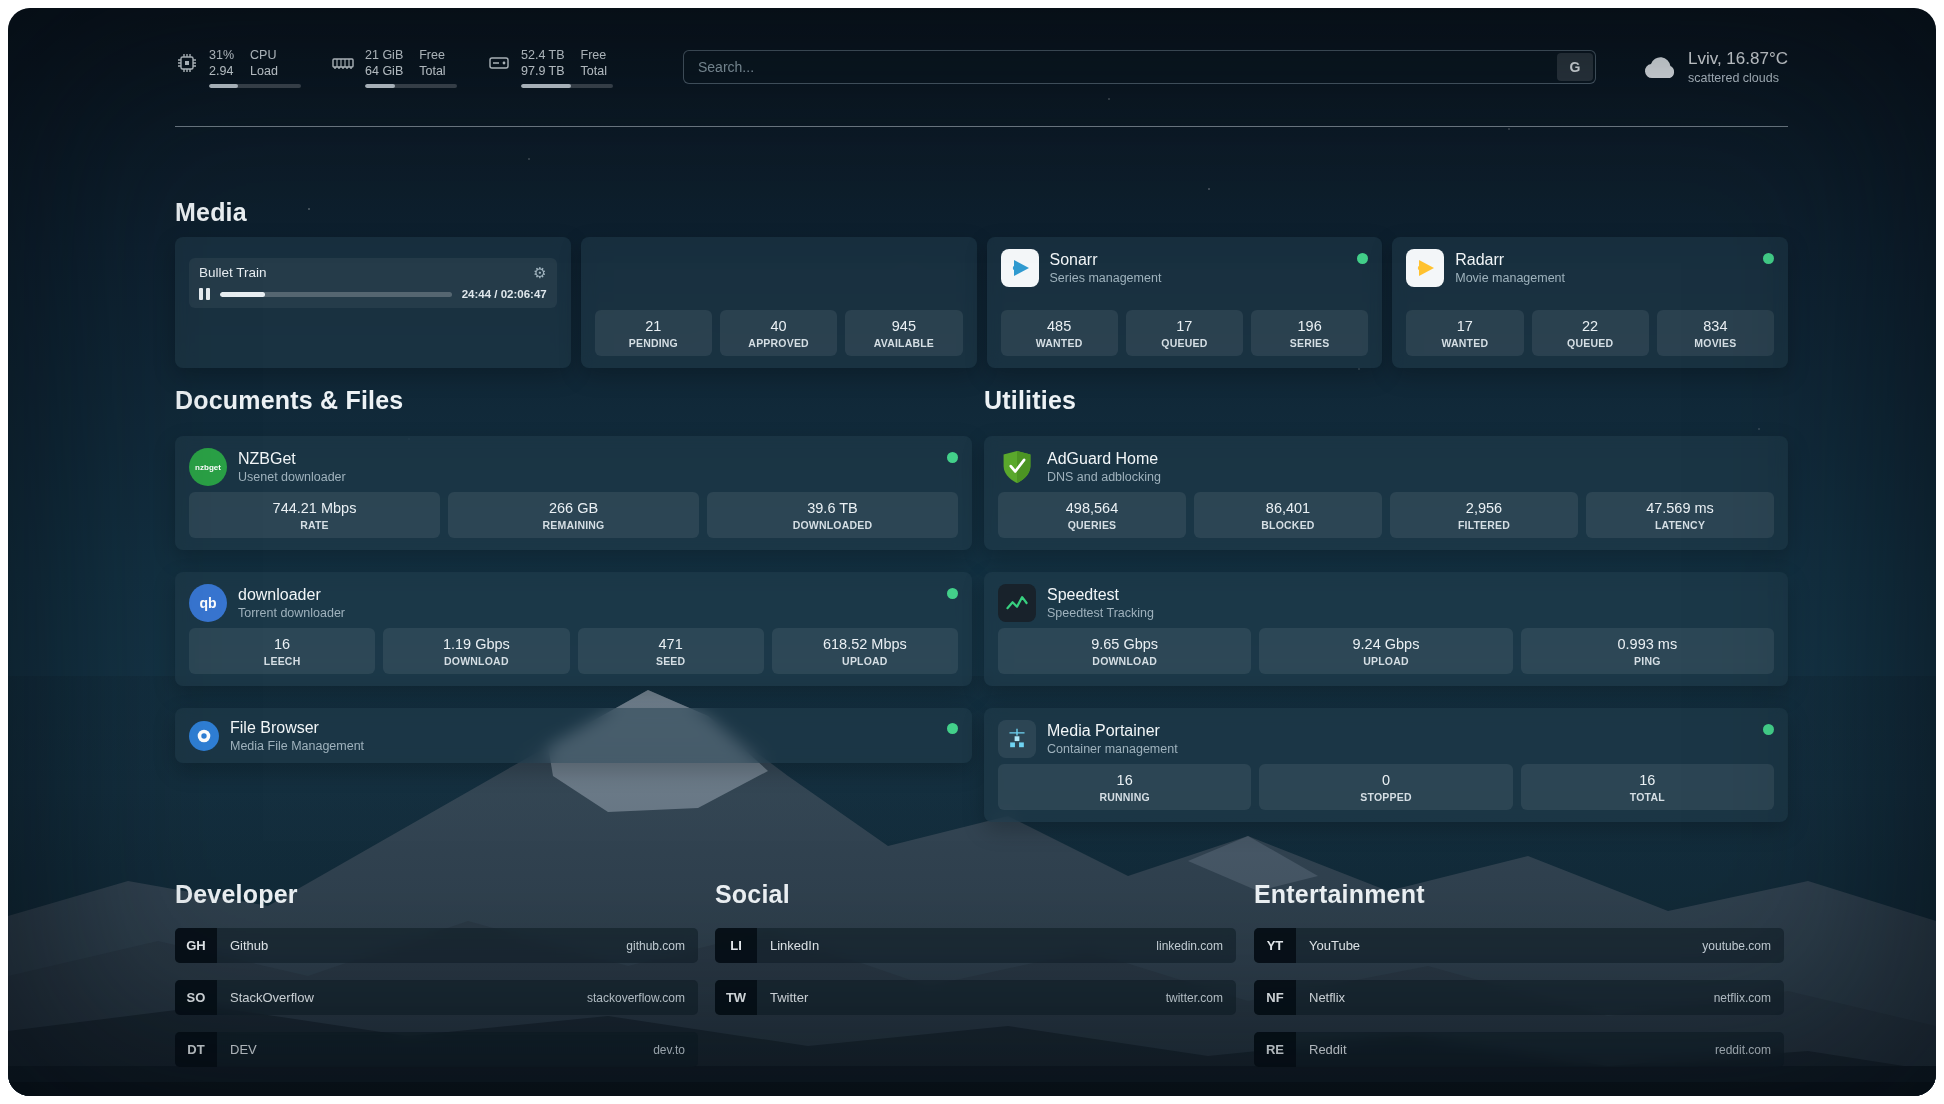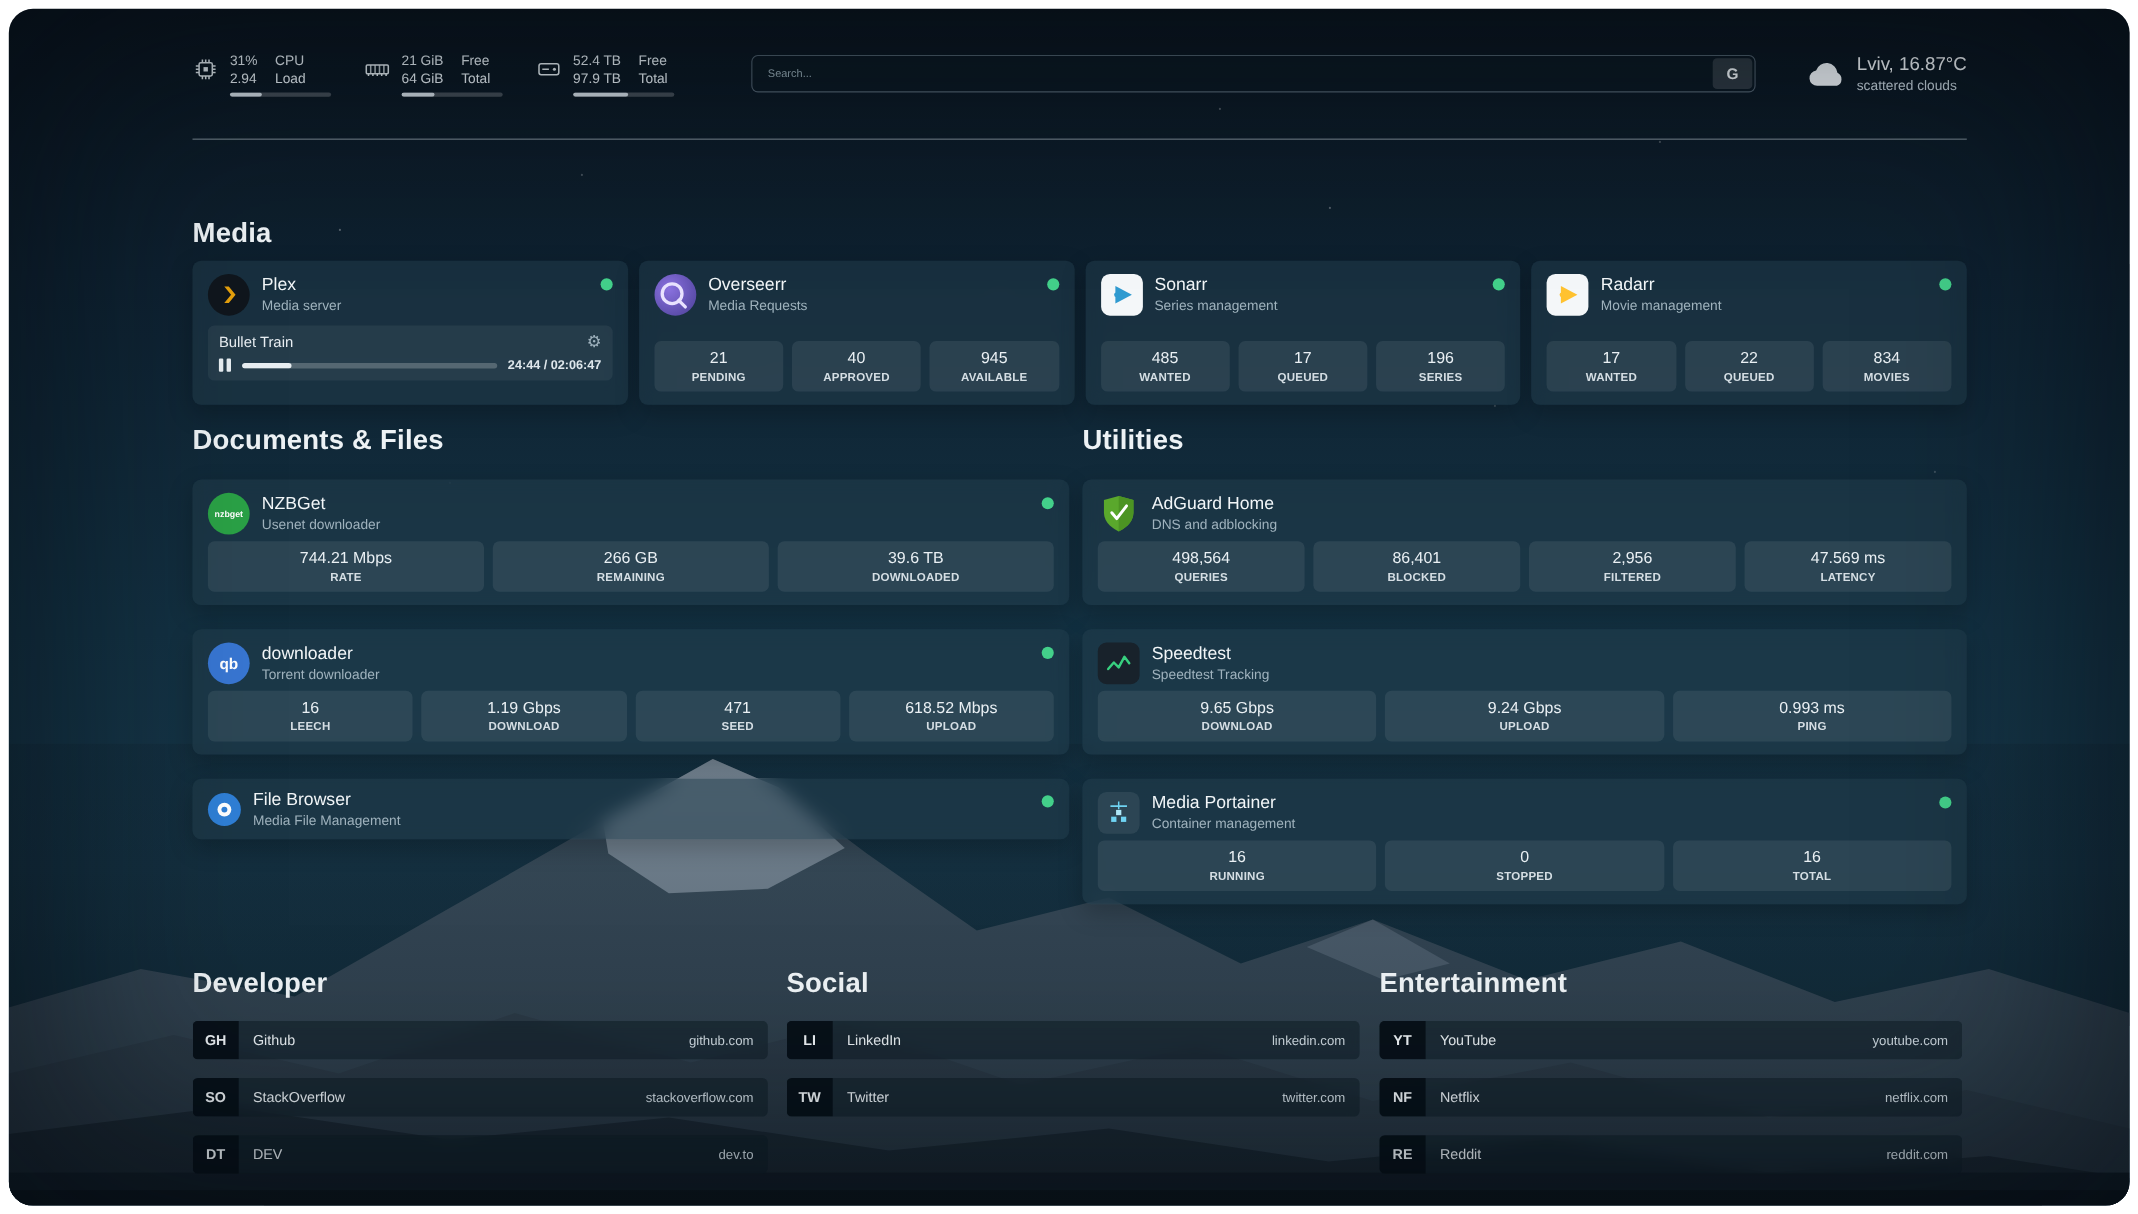--- a/index.html
+++ b/index.html
@@ -19,21 +19,21 @@
   .topbar{position:absolute;left:167px;top:30px;width:1613px;height:58px;display:flex;align-items:center;color:#e3ebf0;}
   .monitor{display:flex;gap:10px;margin-right:30px;align-items:flex-start;}
   .m-icon{width:24px;height:24px;margin-top:4px;flex:none;}
   .m-body{display:flex;flex-direction:column;}
   .m-rows{display:flex;gap:16px;font-size:12.5px;line-height:16px;}
   .m-col{display:flex;flex-direction:column;}
   .m-bar{margin-top:5px;height:4px;width:92px;background:rgba(255,255,255,.22);border-radius:2px;overflow:hidden;}
   .m-bar-fill{height:100%;background:#ccd6dd;border-radius:2px;}
   .search{flex:1;margin:0 46px 0 40px;position:relative;height:34px;}
   .search input{width:100%;height:100%;box-sizing:border-box;background:rgba(13,26,35,.55);border:1px solid rgba(160,180,195,.45);
-    border-radius:6px;color:#dfe8ee;padding:0 52px 0 14px;font-size:10px;font-family:inherit;outline:none;}
+    border-radius:6px;color:#dfe8ee;padding:0 52px 0 14px;font-size:14px;font-family:inherit;outline:none;}
   .search input::placeholder{color:#93a6b1;}
   .g-btn{position:absolute;right:3px;top:3px;bottom:3px;width:36px;background:rgba(255,255,255,.14);border-radius:4px;
     display:flex;align-items:center;justify-content:center;color:#eef3f7;font-size:14px;font-weight:700;cursor:pointer;}
   .weather{display:flex;align-items:center;gap:10px;}
   .w-lines{display:flex;flex-direction:column;}
   .w-loc{font-size:17px;color:#f1f5f8;}
   .w-cond{font-size:12.5px;color:#c3d0d9;margin-top:2px;}
   .divider{position:absolute;left:167px;top:118px;width:1613px;height:1px;background:rgba(200,214,222,.55);}
 
   
@@ -185,64 +185,39 @@
     </div>
   </div>
 
   <div class="divider"></div>
 
   <div class="section-title" style="left:167px;top:190px;">Media</div>
 
   <div class="media-row">
 
     <div class="card">
-      <div class="card-head">
-        <div class="svc-icon" style="background:#10161d;">
-          <svg width="26" height="26" viewBox="0 0 38 38">
-              <polygon fill="#e5a00d" points="13,8 22,19 13,30 19,30 28,19 19,8"></polygon>
-            </svg>
-        </div>
-        <div class="head-text">
-          <span class="svc-name">Plex</span>
-          <span class="svc-desc">Media server</span>
-        </div>
-        <div class="status-dot"></div>
-      </div>
       <div class="player">
         <div class="player-top">
           <span>Bullet Train</span>
           <span class="gear">⚙</span>
         </div>
         <div class="player-bottom">
           <div class="pause">
               <span></span>
               <span></span>
             </div>
           <div class="p-track">
             <div class="p-fill" style="width: 19.5%;"></div>
           </div>
           <span class="p-time">24:44 / 02:06:47</span>
         </div>
       </div>
     </div>
 
     <div class="card">
-      <div class="card-head">
-        <div class="svc-icon" style="background:radial-gradient(circle at 35% 35%,#8b72e0,#4a3f96);">
-          <svg width="38" height="38" viewBox="0 0 38 38">
-            <circle cx="16" cy="18" r="9" fill="none" stroke="#e9e2ff" stroke-width="3"></circle>
-            <path d="M22 24l6 6" stroke="#e9e2ff" stroke-width="3" stroke-linecap="round"></path>
-          </svg>
-        </div>
-        <div class="head-text">
-          <span class="svc-name">Overseerr</span>
-          <span class="svc-desc">Media Requests</span>
-        </div>
-        <div class="status-dot"></div>
-      </div>
       <div class="stat-row">
         <div class="stat">
           <div class="stat-value">21</div>
           <div class="stat-label">PENDING</div>
         </div>
         <div class="stat">
           <div class="stat-value">40</div>
           <div class="stat-label">APPROVED</div>
         </div>
         <div class="stat">

